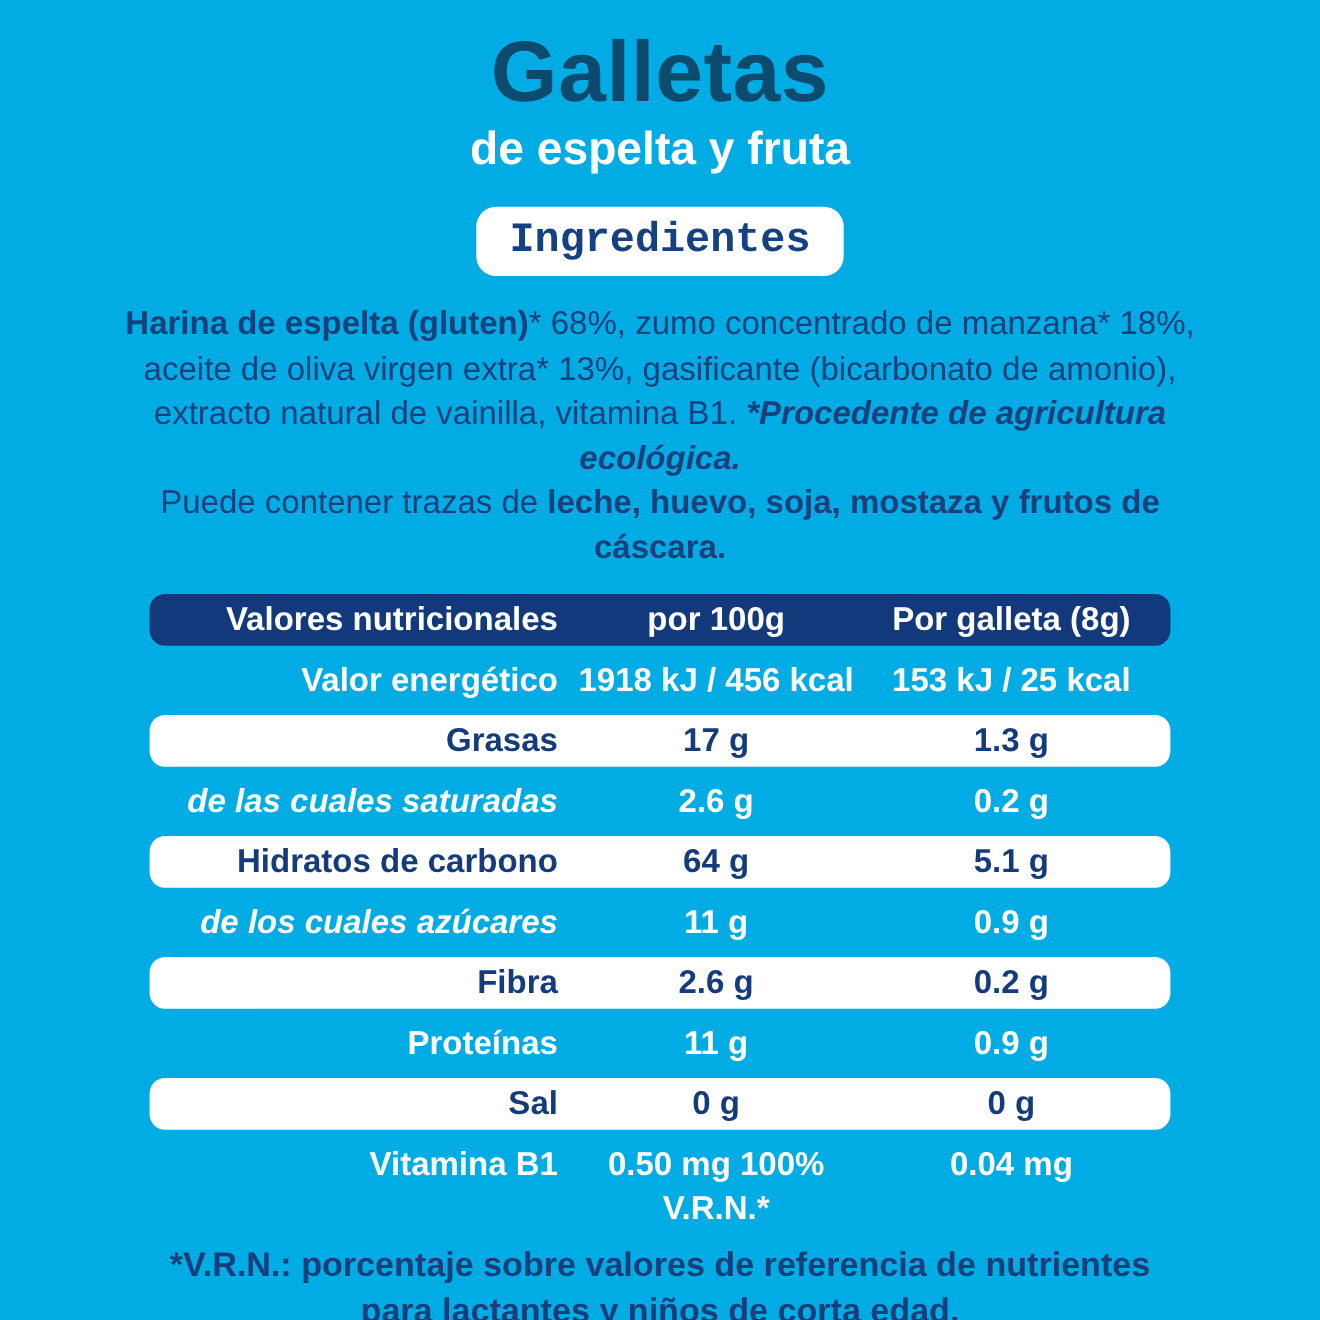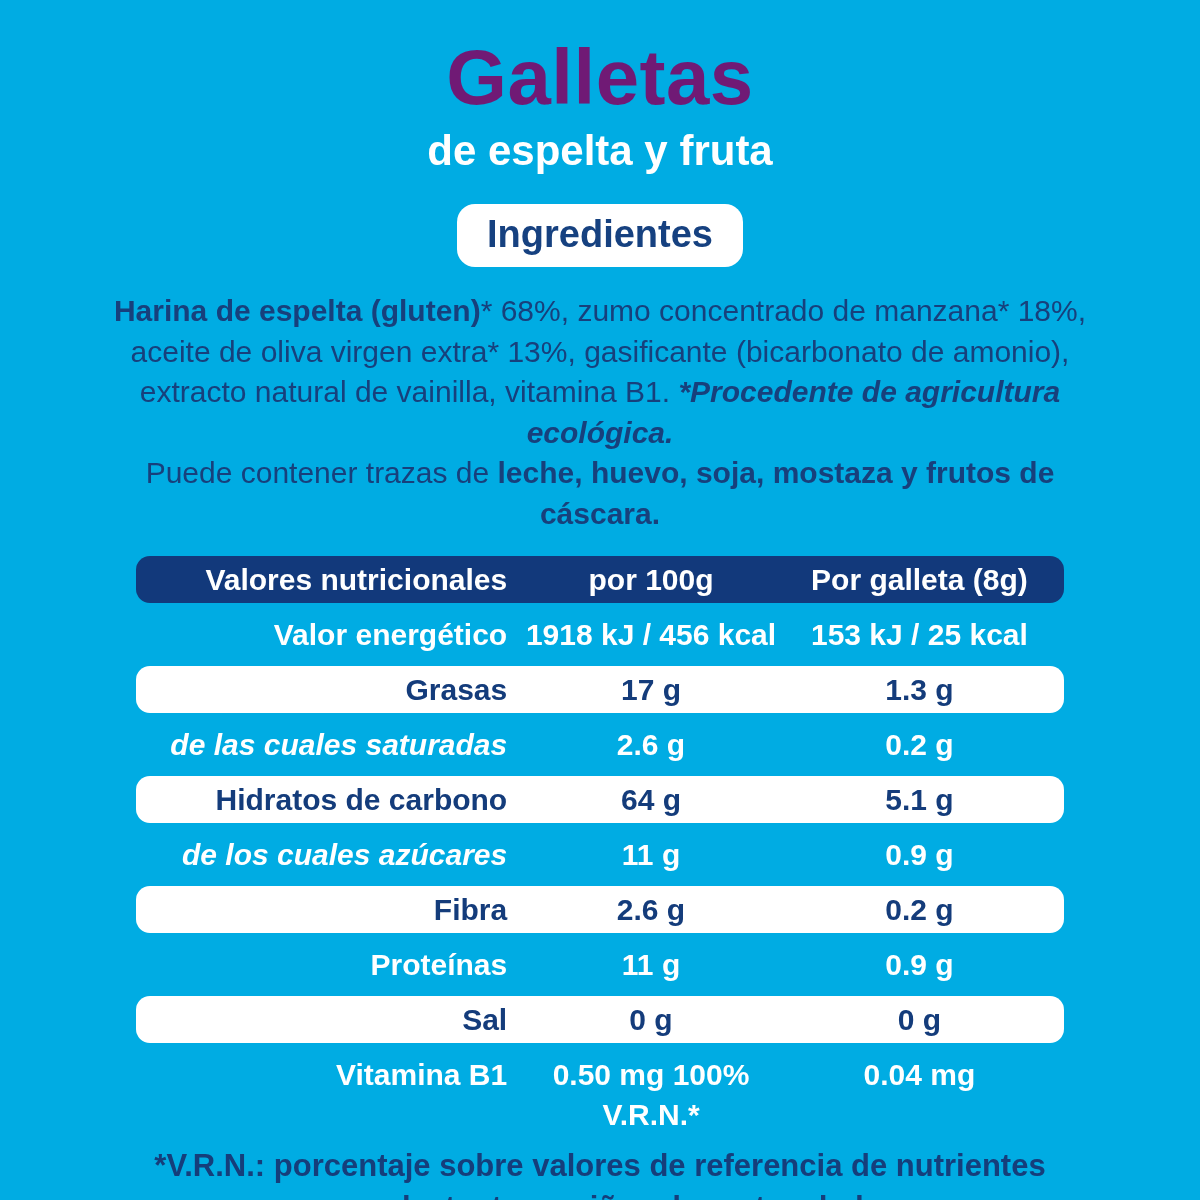--- a/index.html
+++ b/index.html
@@ -11,43 +11,44 @@
     width: 1200px;
     height: 1200px;
     background: #00ACE3;
     overflow: hidden;
     font-family: "Liberation Sans", "DejaVu Sans", sans-serif;
     text-align: center;
     box-sizing: border-box;
     padding-top: 26px;
   }
   .title {
-    color: #701a75;
+    color: #0c4a6e;
     font-size: 78px;
     line-height: 1.0;
     font-weight: bold;
     letter-spacing: 0.5px;
-    margin: 12px;
+    margin: 0;
   }
   .subtitle {
     color: #FFFFFF;
     font-size: 42px;
     line-height: 1.1;
     font-weight: bold;
     margin-top: 8px;
   }
   .badge {
     display: inline-block;
     background: #FFFFFF;
     color: #164180;
     font-size: 38px;
     font-weight: bold;
     padding: 9px 30px 11px;
     border-radius: 18px;
     margin-top: 30px;
+    font-family: Liberation Mono, monospace;
   }
   .ingredients {
     width: 980px;
     margin: 24px auto 0;
     color: #17407C;
     font-size: 30px;
     line-height: 1.35;
   }
   .ingredients .b { font-weight: bold; }
   .ingredients .i { font-style: italic; }

